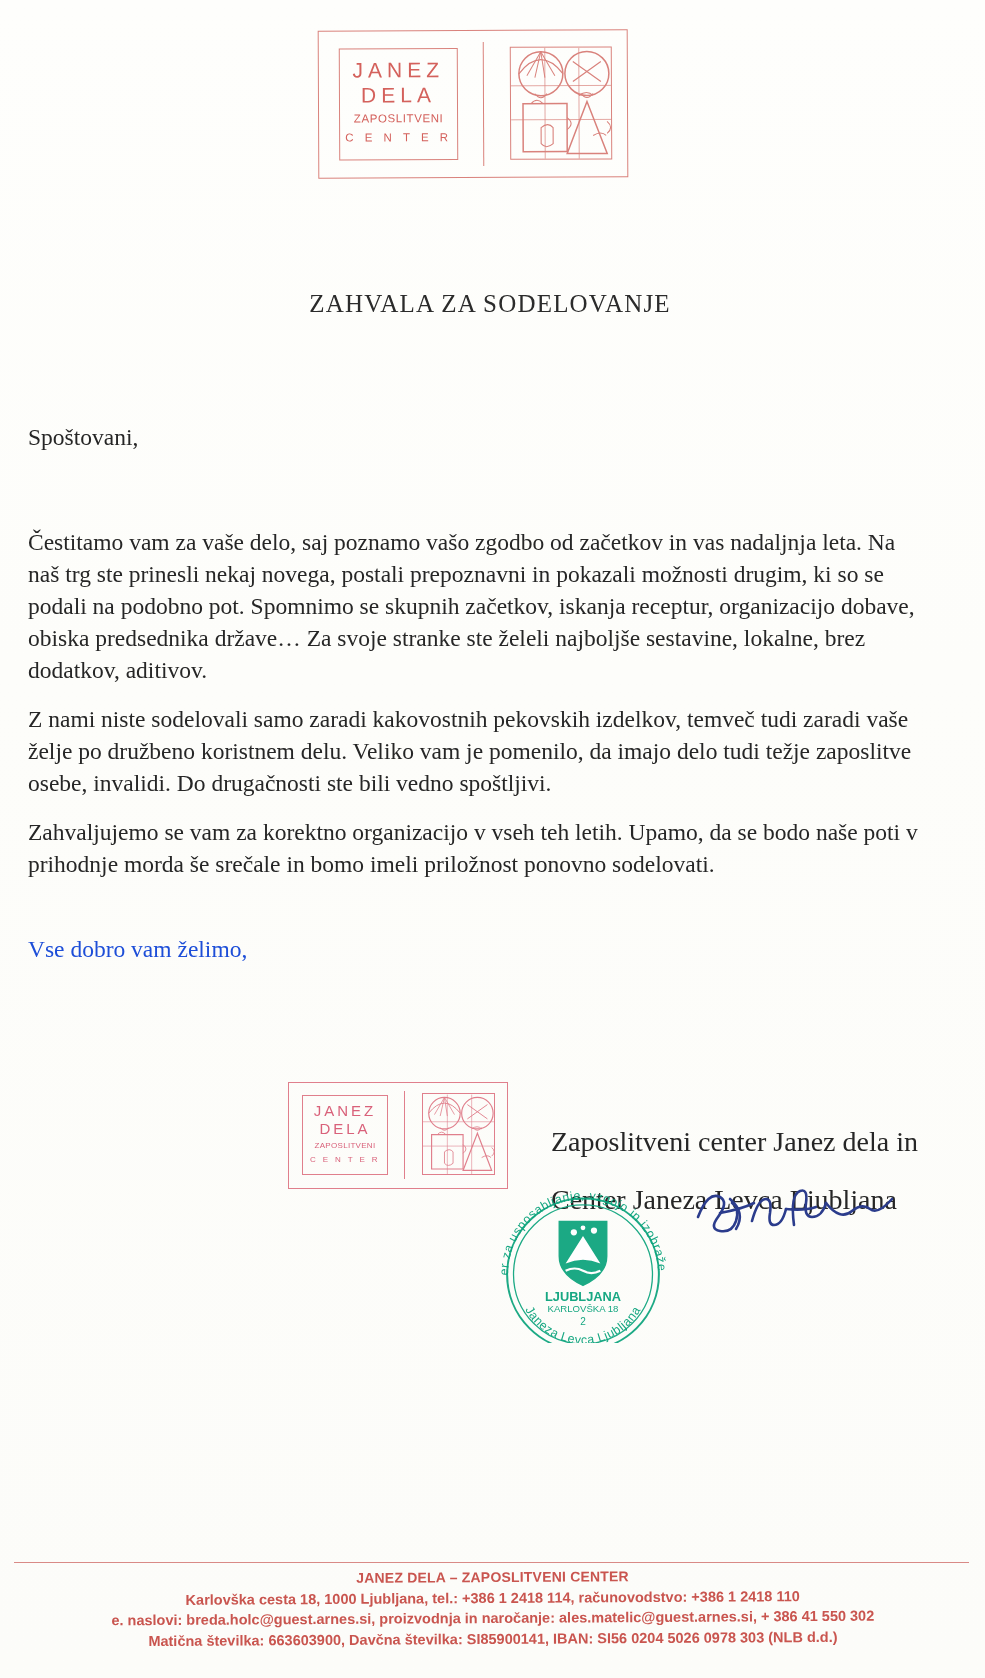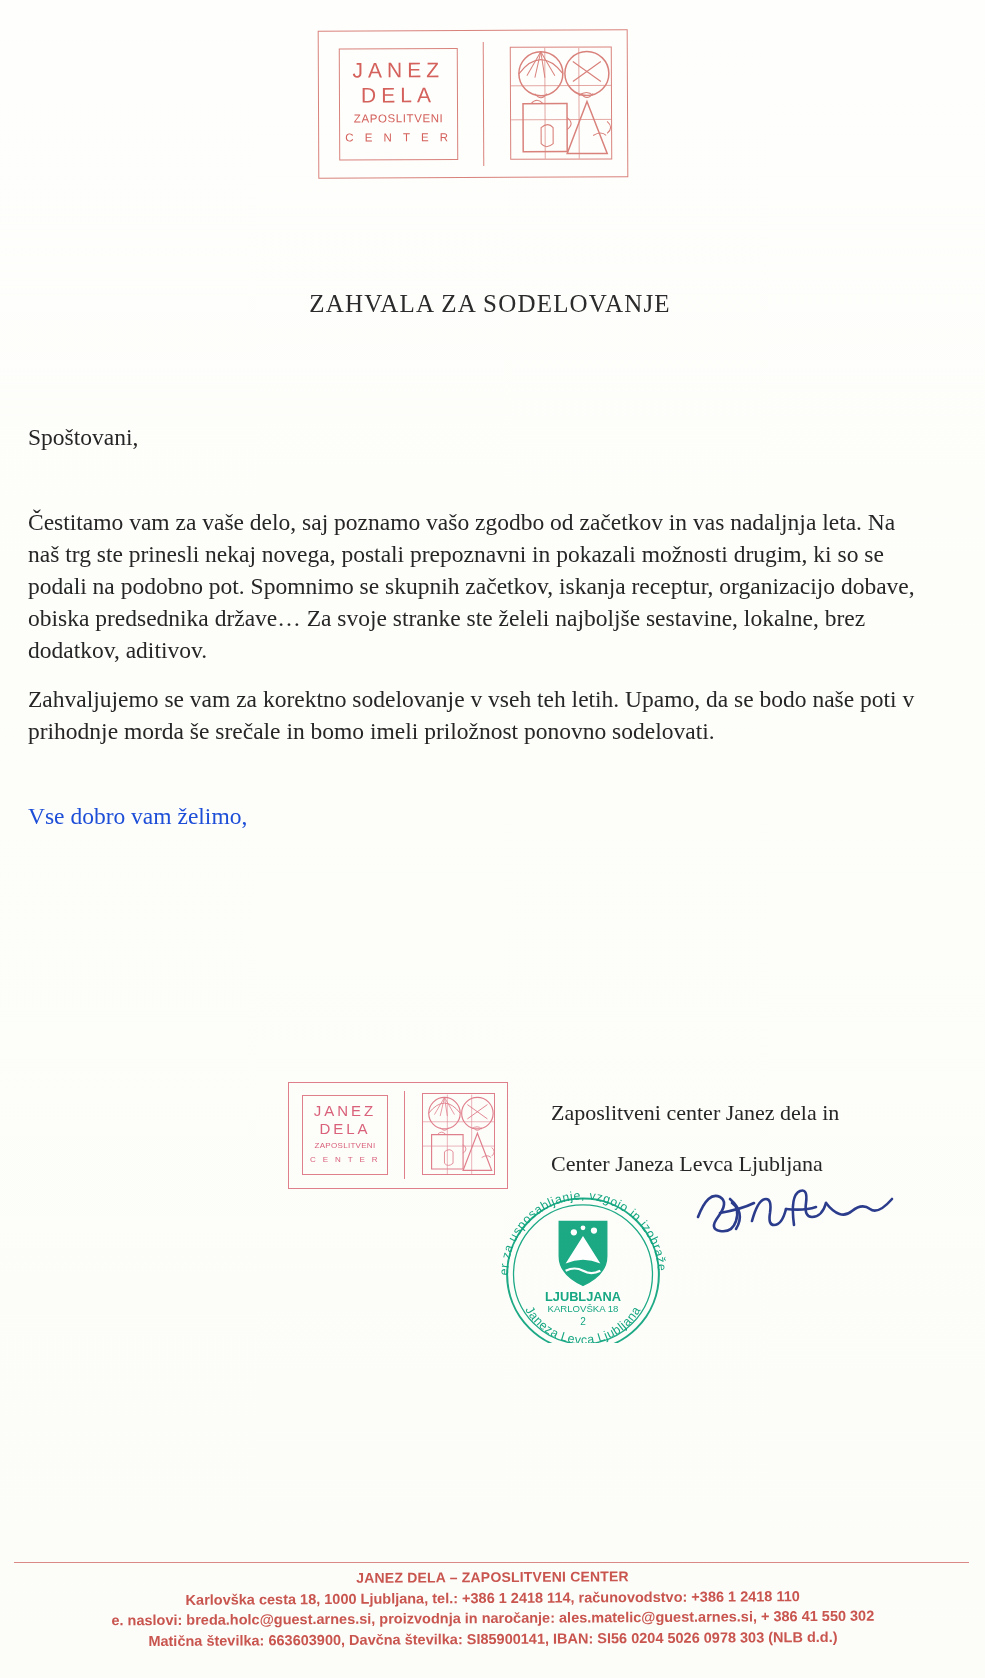--- a/index.html
+++ b/index.html
@@ -99,21 +99,21 @@
   
   .body-area {
     position: absolute;
     left: 28px;
     top: 424px;
     width: 890px;
   }
   .greeting {
     font-size: 23.5px;
     color: #262626;
-    margin: 0 0 56px 0;
+    margin: 0 0 76px 0;
   }
   .para {
     font-size: 23.5px;
     line-height: 1.36;
     color: #262626;
     margin: 0 0 17px 0;
     text-align: left;
   }
   .closing {
     font-size: 23.5px;
@@ -174,24 +174,25 @@
     overflow: hidden;
   }
 
   .sig-lines {
     position: absolute;
     left: 551px;
     top: 1100px;
     width: 400px;
   }
   .sig-line {
-    font-size: 22px;
+    font-size: 28px;
     color: #262626;
     margin-bottom: 25px;
     white-space: nowrap;
+    margin-top: 26px;
   }
 
   
   .stamp {
     position: absolute;
     left: 478px;
     top: 1183px;
     width: 210px;
     height: 160px;
     pointer-events: none;
@@ -291,21 +292,22 @@
         </g>
       </svg>
     </div>
   </div>
 
   <div class="doc-title">ZAHVALA ZA SODELOVANJE</div>
 
   <div class="body-area">
     <p class="greeting">Spoštovani,</p>
     <p class="para">Čestitamo vam za vaše delo, saj poznamo vašo zgodbo od začetkov in vas nadaljnja leta. Na naš trg ste prinesli nekaj novega, postali prepoznavni in pokazali možnosti drugim, ki so se podali na podobno pot. Spomnimo se skupnih začetkov, iskanja receptur, organizacijo dobave, obiska predsednika države… Za svoje stranke ste želeli najboljše sestavine, lokalne, brez dodatkov, aditivov.</p>
-    <p class="para">Zahvaljujemo se vam za korektno sodelovanje v vseh teh letih. Upamo, da se bodo naše poti v prihodnje morda še srečale in bomo imeli priložnost ponovno sodelovati.</p>
+    <p class="para">Z nami niste sodelovali samo zaradi kakovostnih pekovskih izdelkov, temveč tudi zaradi vaše želje po družbeno koristnem delu. Veliko vam je pomenilo, da imajo delo tudi težje zaposlitve osebe, invalidi. Do drugačnosti ste bili vedno spoštljivi.</p>
+    <p class="para">Zahvaljujemo se vam za korektno organizacijo v vseh teh letih. Upamo, da se bodo naše poti v prihodnje morda še srečale in bomo imeli priložnost ponovno sodelovati.</p>
     <p class="closing">Vse dobro vam želimo,</p>
   </div>
 
   <div class="sig-logo">
     <div class="sig-logo-outer"></div>
     <div class="sig-left-box">
       <div class="sig-word sw-janez">JANEZ</div>
       <div class="sig-word sw-dela">DELA</div>
       <div class="sig-word sw-zapo">ZAPOSLITVENI</div>
       <div class="sig-word sw-cent">C E N T E R</div>

